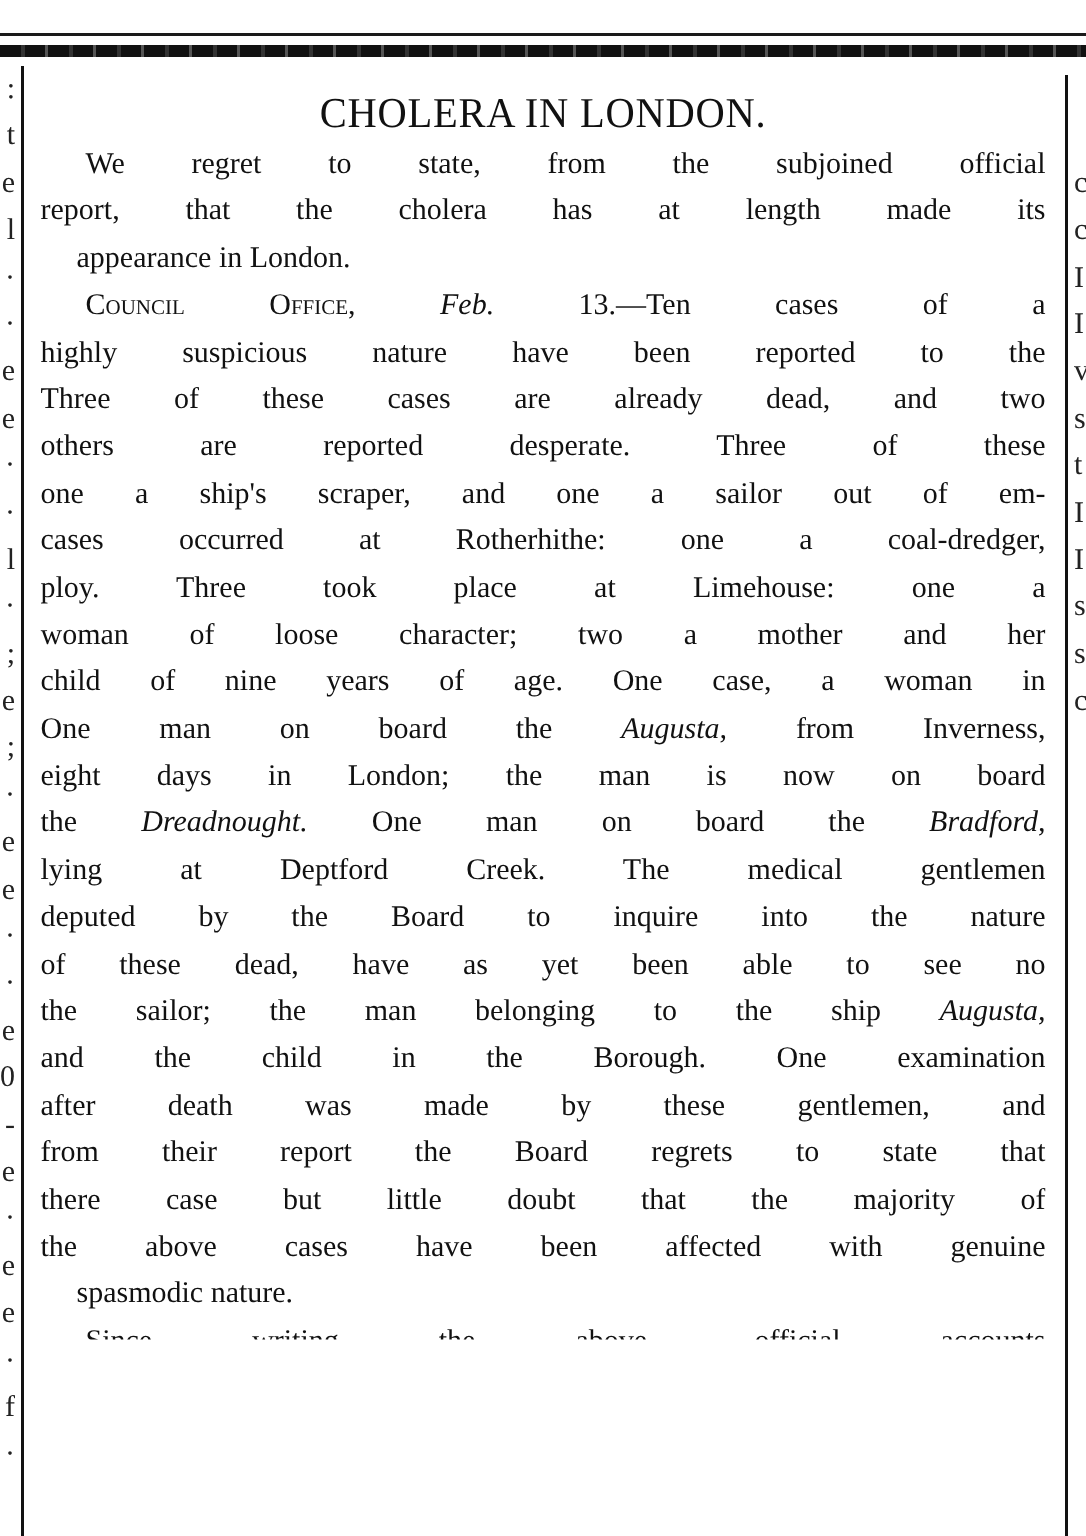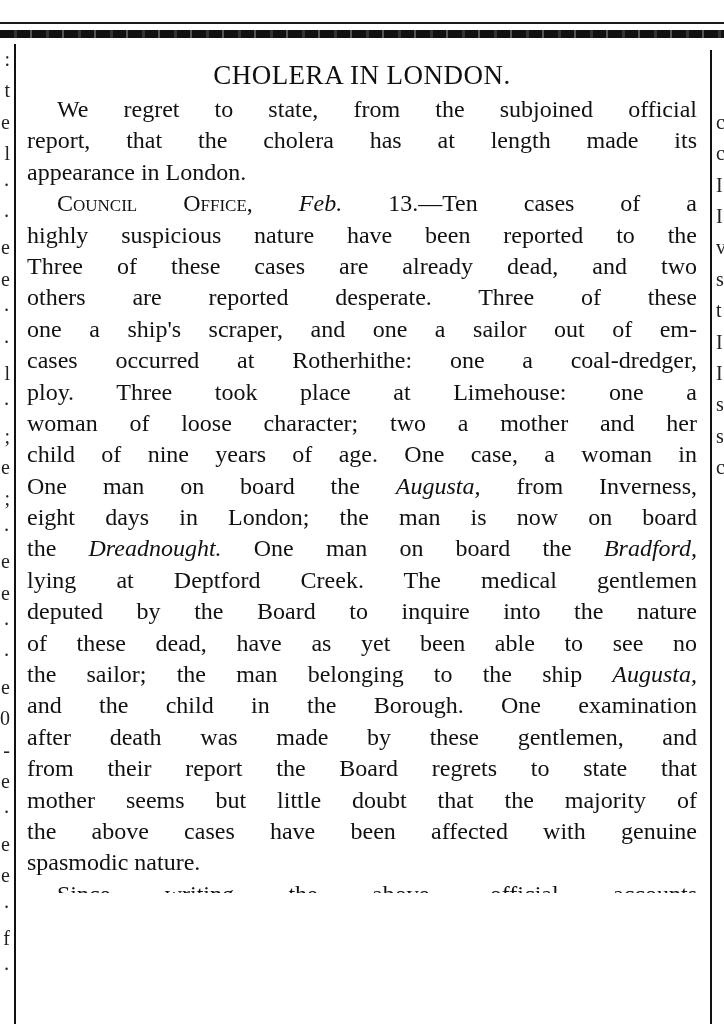--- a/index.html
+++ b/index.html
@@ -82,30 +82,31 @@
       text-align: center;
       font-size: 27px;
       letter-spacing: 0.5px;
       font-weight: normal;
       margin: 0;
       height: 38px;
       line-height: 38px;
       transform: scaleY(1.05);
     }
     .line {
-      font-size: 24px;
+      font-size: 20px;
       line-height: 31.4px;
       height: 31.4px;
       white-space: nowrap;
       text-align: justify;
       text-align-last: justify;
       overflow: hidden;
     }
     .line.last {
       text-align-last: left;
+      margin-left: 24px;
     }
     .line.indent {
       padding-left: 30px;
     }
     .smallcaps {
       font-variant: small-caps;
     }
     .ital {
       font-style: italic;
     }
@@ -192,17 +193,17 @@
   <div class="line">lying at Deptford Creek.  The medical gentlemen</div>
 
   <div class="line">deputed by the Board to inquire into the nature</div>
   <div class="line">of these dead, have as yet been able to see no</div>
 
   <div class="line"><span>the sailor; the man belonging to the ship </span><span class="ital">Augusta,</span></div>
 
   <div class="line">and the child in the Borough.  One examination</div>
   <div class="line">after death was made by these gentlemen, and</div>
   <div class="line">from their report the Board regrets to state that</div>
-  <div class="line">mother seems but little doubt that the majority of</div>
+  <div class="line">there case but little doubt that the majority of</div>
   <div class="line">the above cases have been affected with genuine</div>
   <div class="line last">spasmodic nature.</div>
   <div class="line indent" style="height:14px;overflow:hidden;">Since writing the above, official accounts</div>
 </div>
 
 </body></html>

